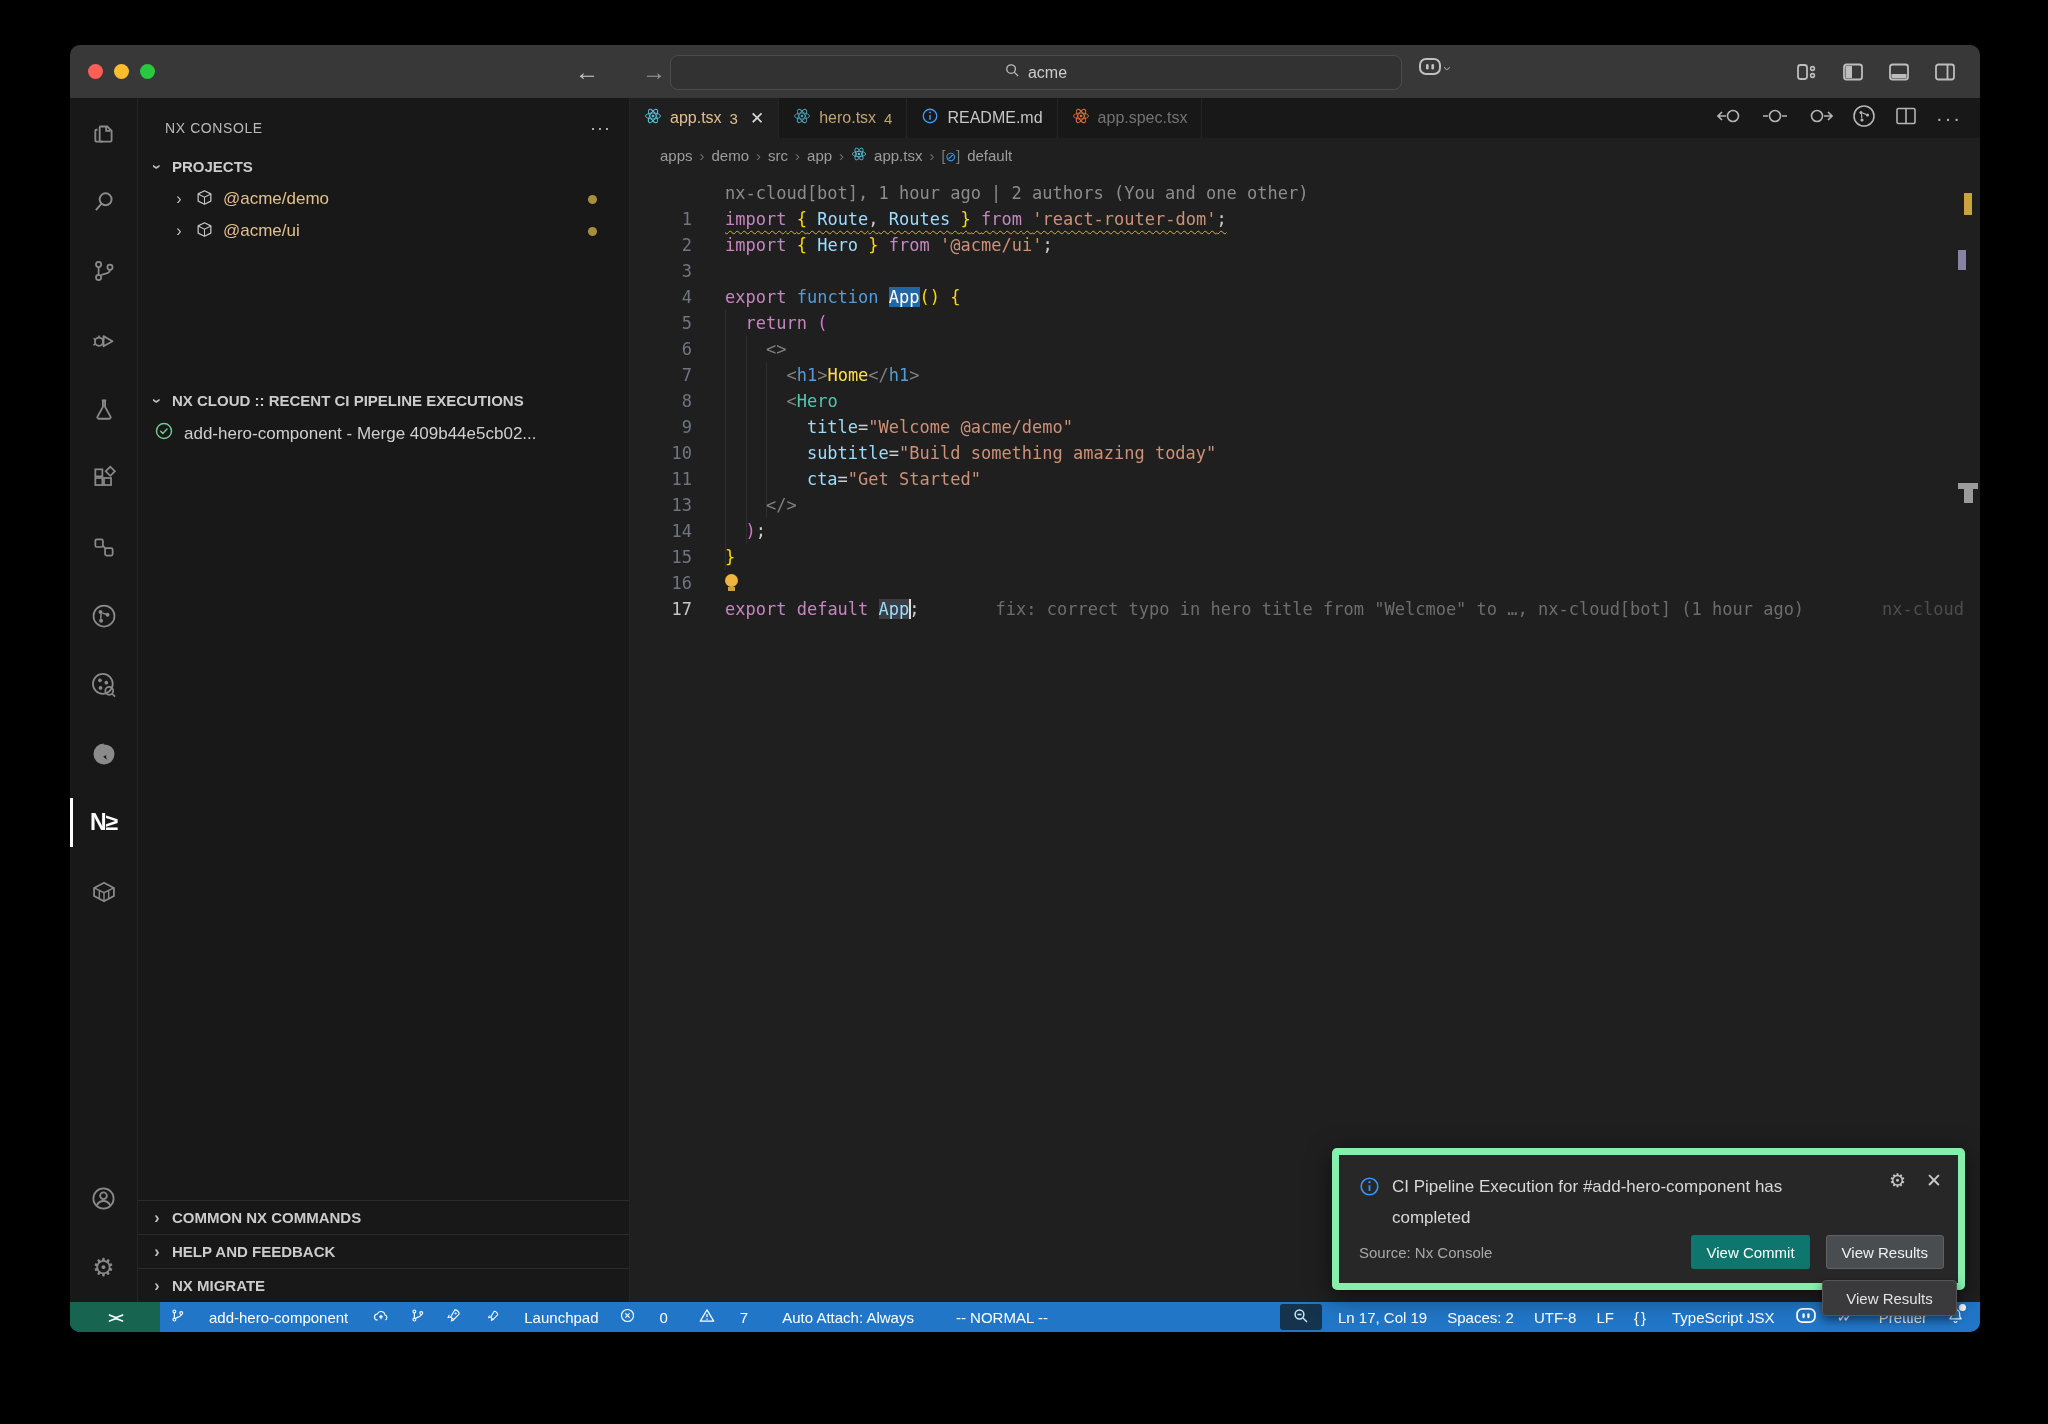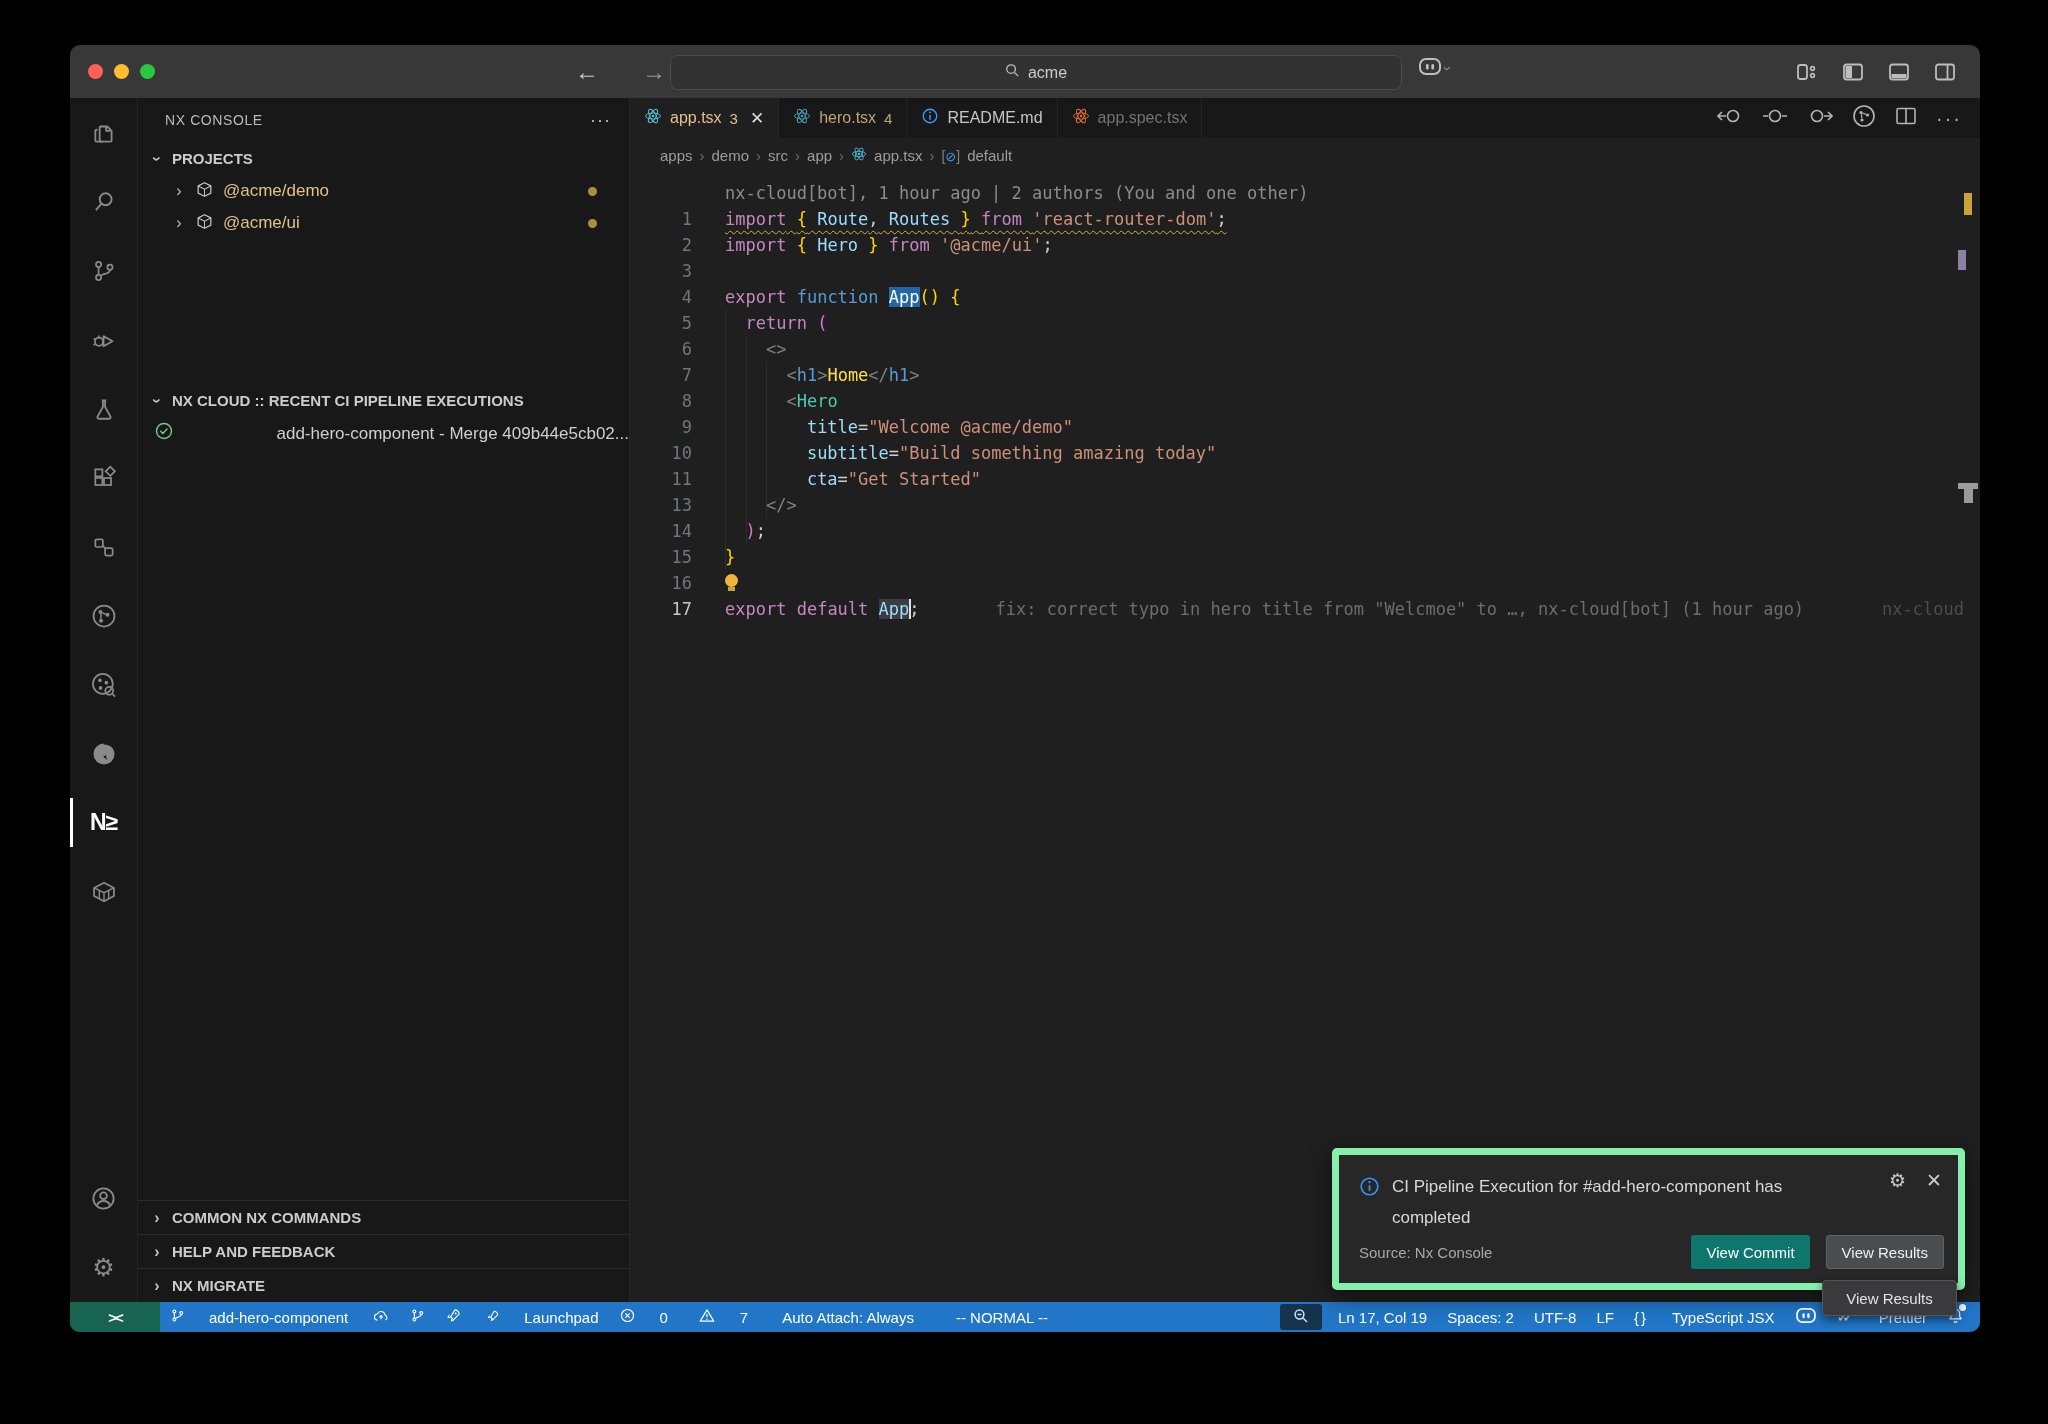--- a/index.html
+++ b/index.html
@@ -25,31 +25,31 @@
   .activitybar{width:67px;flex:0 0 67px;background:#181818;border-right:1px solid #252526;display:flex;flex-direction:column;align-items:center;position:relative;}
   .ab-item{position:relative;width:67px;height:69px;display:flex;align-items:center;justify-content:center;color:#8a8a8a;}
   .ab-item svg{display:block;}
   .ab-item.active{color:#ffffff;}
   .ab-item.active::before{content:"";position:absolute;left:0;top:10px;bottom:10px;width:3px;background:#ffffff;}
   .ab-bottom{margin-top:auto;display:flex;flex-direction:column;align-items:center;}
   .nx-logo{font-weight:800;font-size:23px;letter-spacing:-1px;}
   .gear-glyph{font-size:25px;line-height:1;}
   
   .sidebar{width:491px;flex:0 0 491px;background:#181818;border-right:1px solid #252526;position:relative;color:#cccccc;}
-  .sb-header{height:44px;display:flex;align-items:center;padding:0 18px 0 27px;}
+  .sb-header{height:44px;display:flex;align-items:center;padding:8px 18px 0 27px;}
   .sb-title{font-size:14px;letter-spacing:.6px;color:#bbbbbb;}
   .sb-more{margin-left:auto;font-size:18px;color:#c0c0c0;letter-spacing:1px;}
   .sec-head{height:33px;display:flex;align-items:center;gap:8px;padding-left:12px;font-weight:700;font-size:15px;color:#cccccc;}
   .tw{display:inline-block;width:14px;text-align:center;font-size:16px;color:#c0c0c0;}
   .tw.open{transform:rotate(90deg);}
   .tree-row{height:32px;display:flex;align-items:center;gap:9px;padding-left:34px;position:relative;}
   .tree-row .pname{color:#e2c08d;font-size:17px;}
   .dot{position:absolute;right:32px;width:9px;height:9px;border-radius:50%;background:#a98e3d;}
   .cloud-sec{position:absolute;left:0;right:0;top:286px;}
-  .pipe-row{height:33px;display:flex;align-items:center;gap:24px;padding-left:16px;font-size:17px;color:#cfcfcf;justify-content:space-between;}
+  .pipe-row{height:33px;display:flex;align-items:center;gap:10px;padding-left:16px;font-size:17px;color:#cfcfcf;}
   .sb-bottom{position:absolute;left:0;right:0;bottom:0;}
   .collapsed-row{height:33px;display:flex;align-items:center;gap:8px;padding-left:12px;border-top:1px solid #2b2b2b;
     font-weight:700;font-size:15px;color:#cccccc;background:#181818;}
   
   .editor{flex:1;position:relative;background:#1f1f1f;min-width:0;}
   .tabbar{height:40px;background:#181818;display:flex;align-items:stretch;position:relative;}
   .tab{display:flex;align-items:center;gap:8px;padding:0 14px;font-size:16px;border-right:1px solid #252526;color:#737373;background:#181818;}
   .tab.active{background:#1f1f1f;color:#e2c08d;}
   .tab .badge{font-size:15px;}
   .tab.active .badge{color:#e2c08d;}

